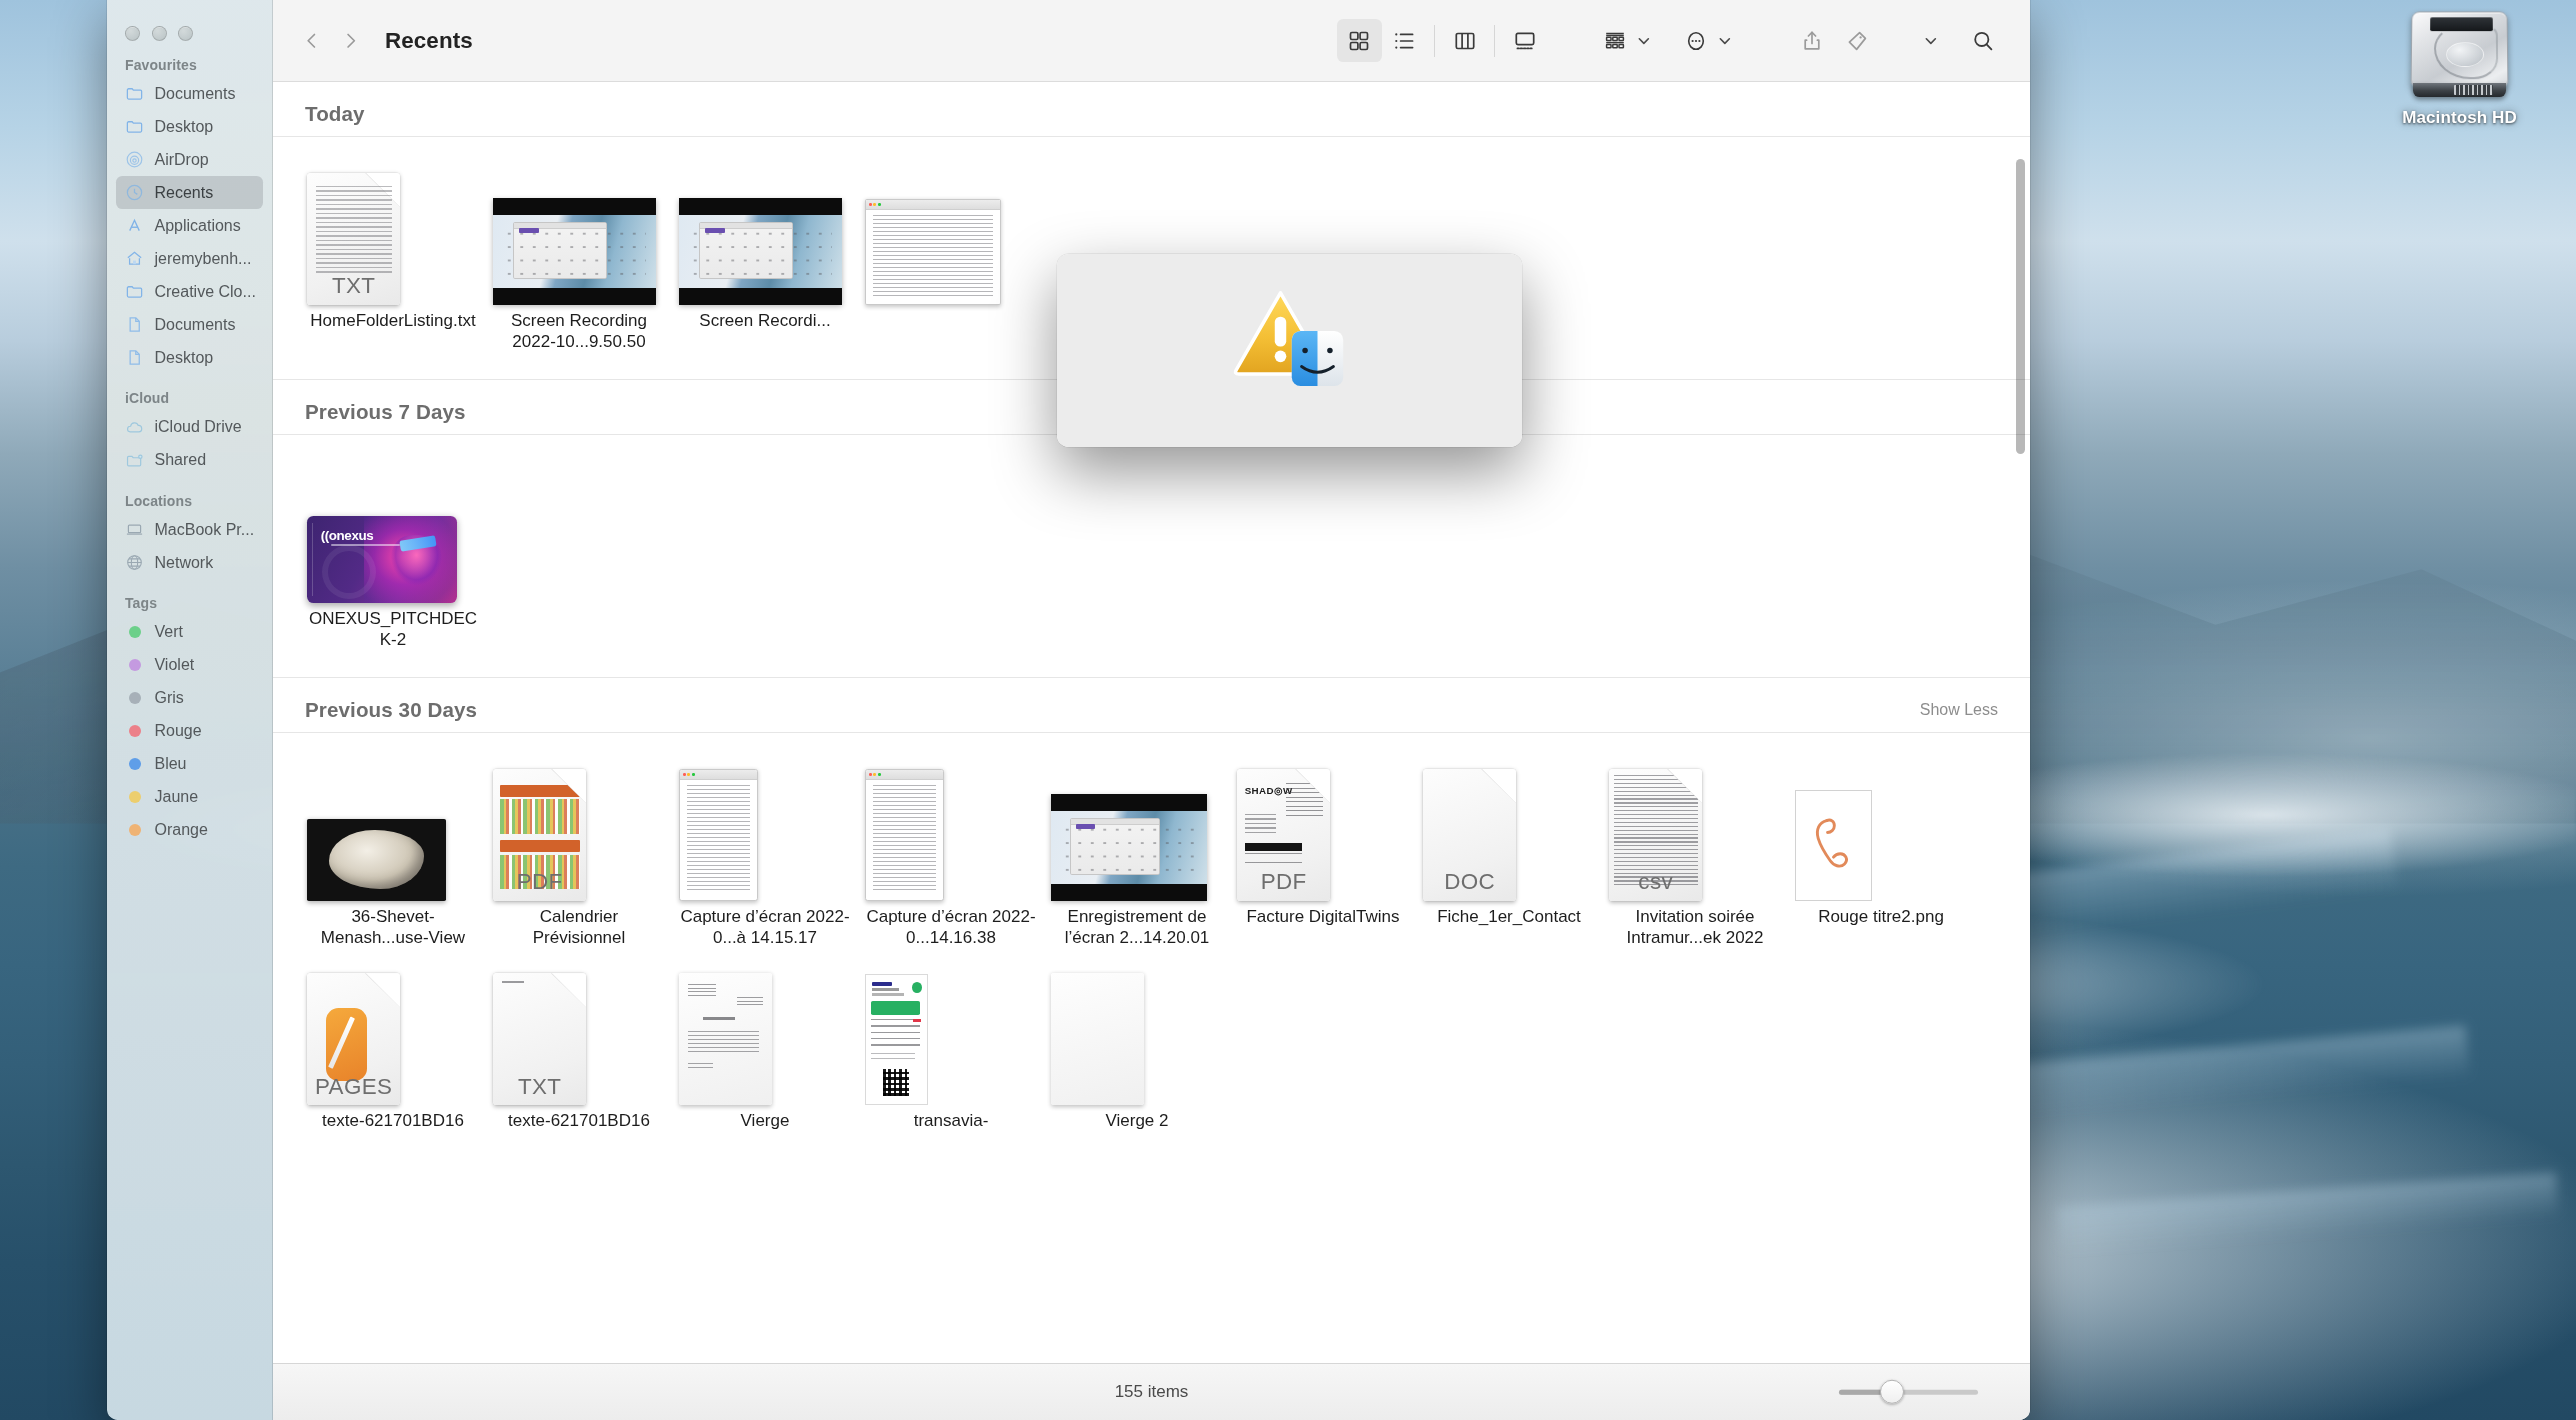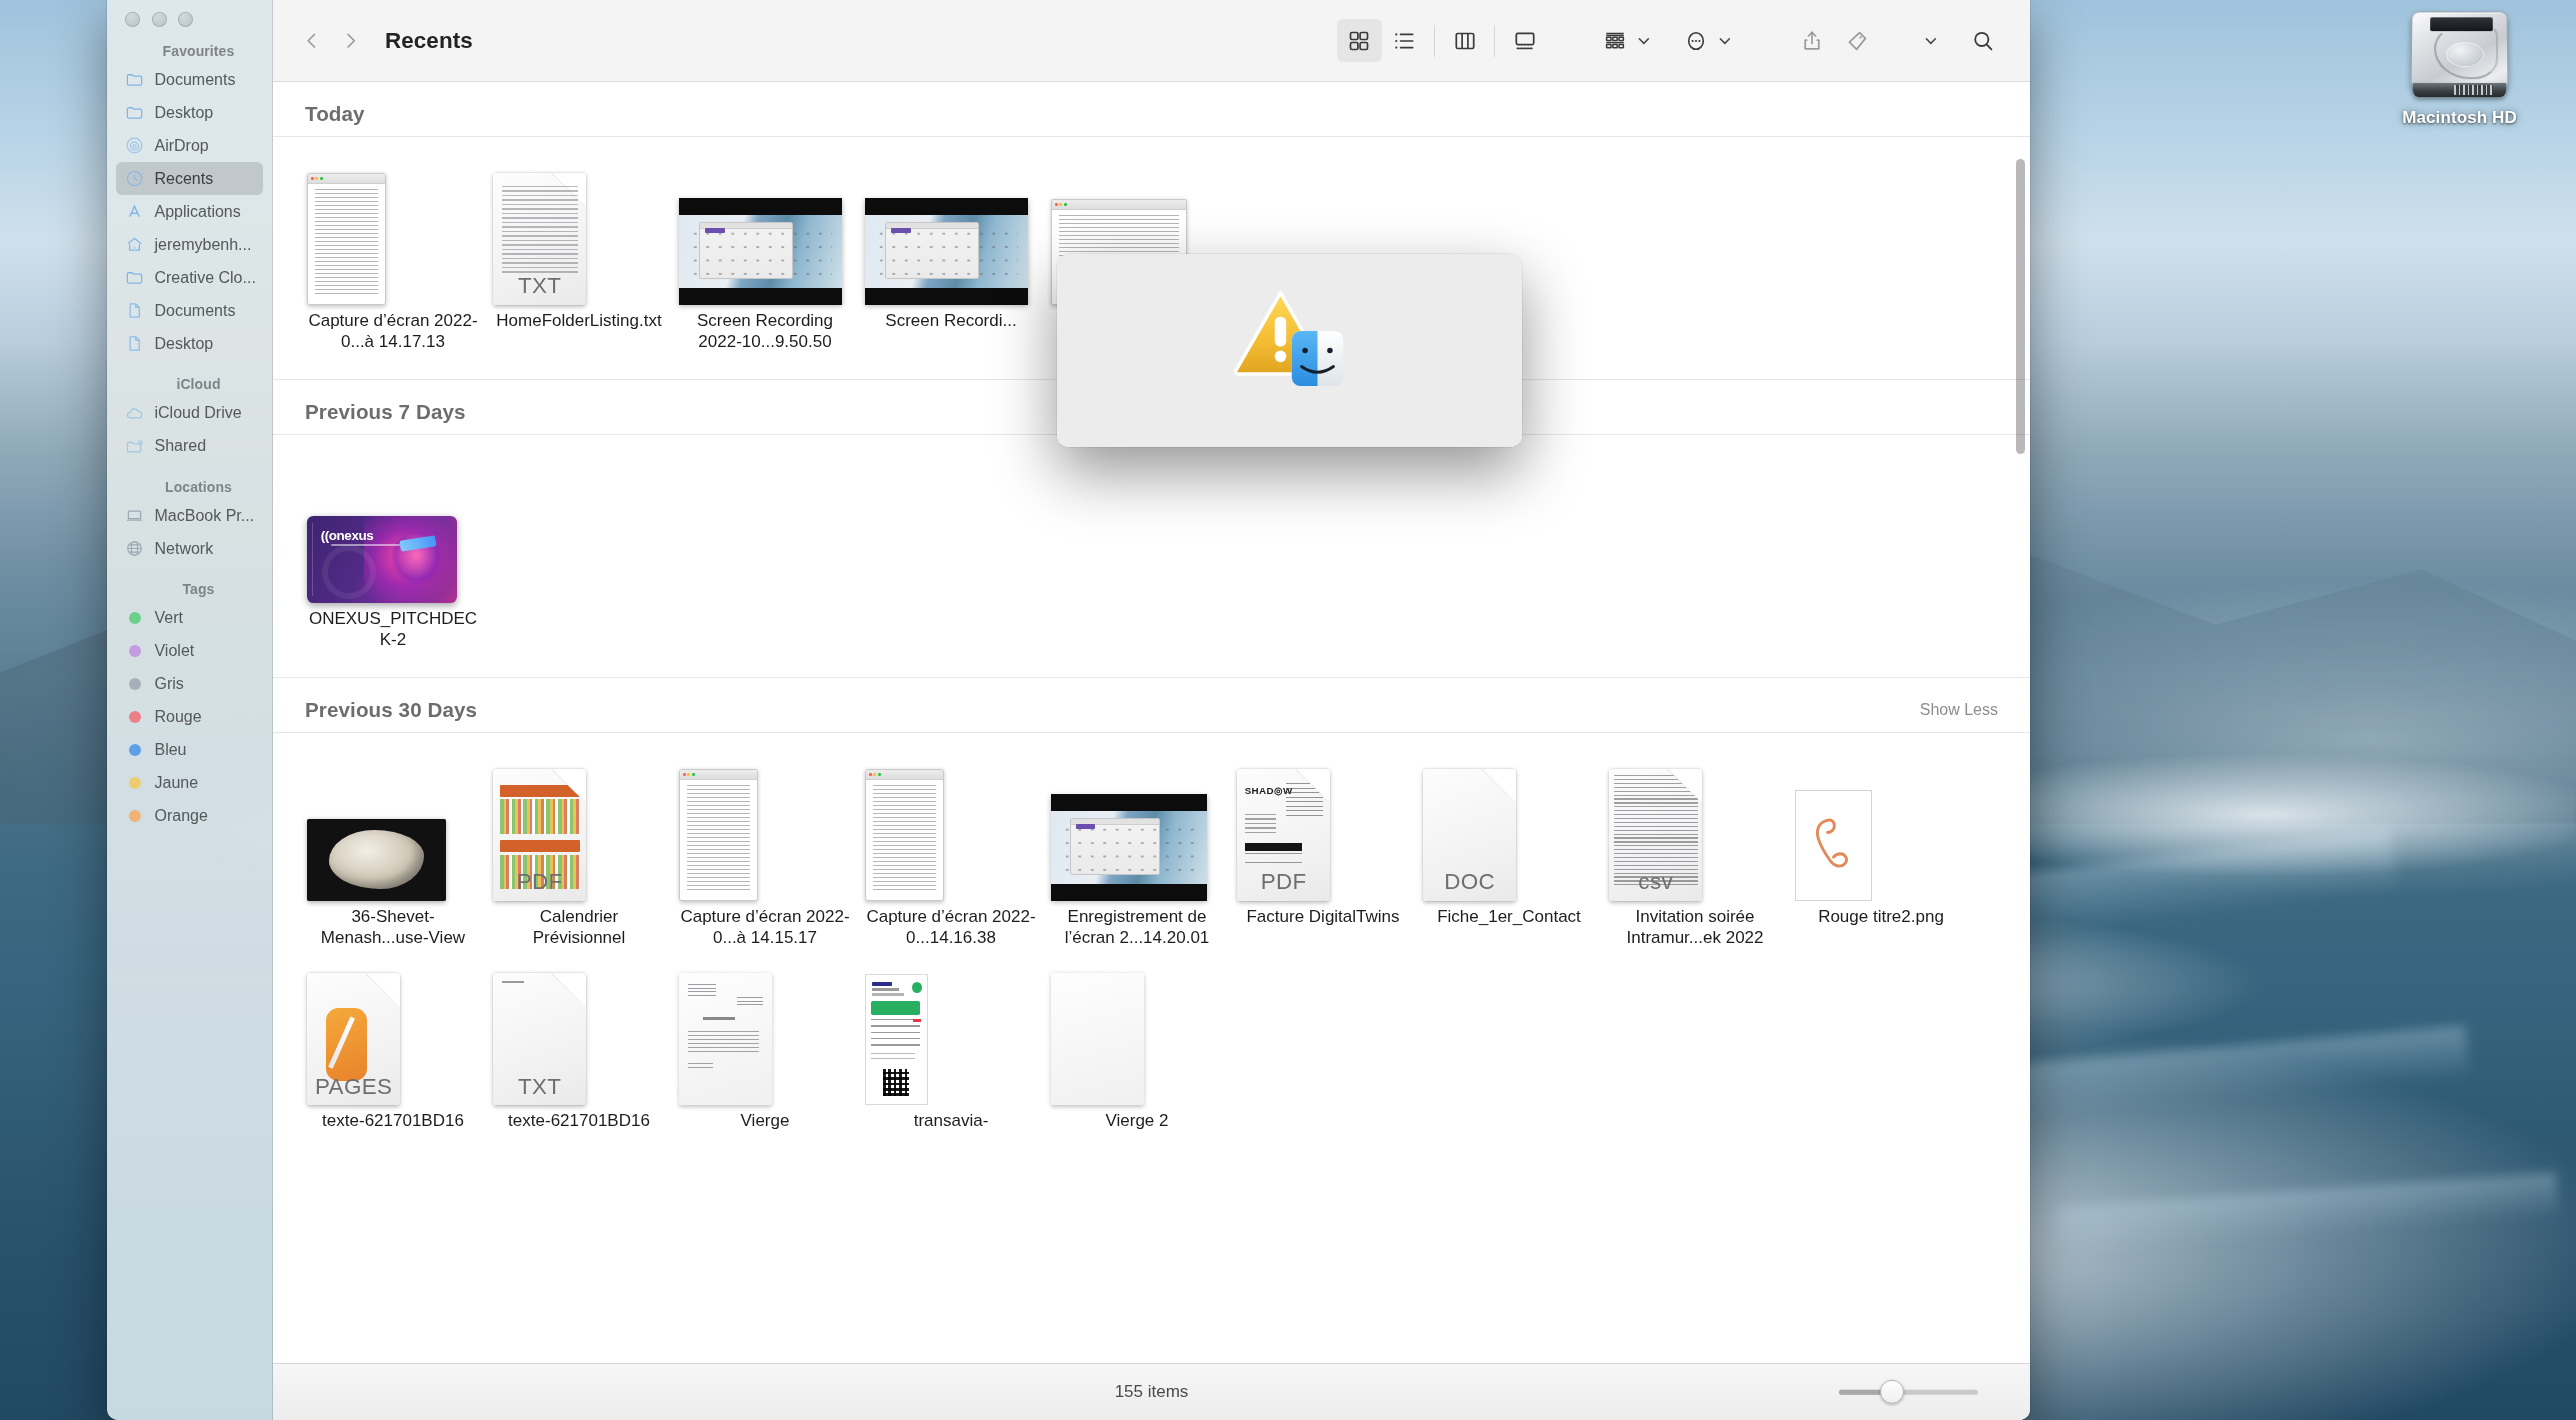--- a/index.html
+++ b/index.html
@@ -114,24 +114,23 @@
     box-shadow: 0 19.7px 54px rgba(0,0,0,.42), 0 0 0 0.4px rgba(0,0,0,.2);
     display:flex; flex-direction: column;
     z-index: 10;
   }
   #finder-body { flex:1; display:flex; min-height:0; }
 
   
   #sidebar {
     width: 166px; flex: 0 0 166px;
     background: linear-gradient(to bottom, rgba(224,233,236,.97) 0%, rgba(220,228,228,.97) 30%, rgba(214,226,231,.97) 58%, rgba(206,222,230,.96) 100%);
-    padding-top: 0;
+    padding-top: 14px;
     position: relative;
     border-right: 0.4px solid rgba(0,0,0,.12);
-    text-align: center;
   }
   #traffic { display:flex; gap: 11.6px; padding: 11.6px 0 0 18px; }
   .tl {
     width: 15px; height: 15px; border-radius: 50%;
     background: radial-gradient(circle at 35% 30%, #d3dadb, #b9c3c5);
     border: 0.4px solid rgba(0,0,0,.16);
     box-shadow: inset 0 0.4px 0 rgba(255,255,255,.6);
   }
   .sb-section {
     font-size: 14px; font-weight: 700; color: #7d8588;
@@ -781,35 +780,20 @@
 
       <div id="content">
         <div id="scrollpane">
 
           <div class="group-head">
             <span class="group-title">Today</span>
             <span class="show-less"></span>
           </div>
           <div class="grid">
 
-            <div class="cell">
-              <div class="thumb-box">
-                <div class="shot" style="width:79px;height:132px;border-radius:2.7px">
-                  <div class="titlebar">
-                      <i class="tl3" style="background:#ff5f57"></i>
-                      <i class="tl3" style="background:#febc2e"></i>
-                      <i class="tl3" style="background:#28c840"></i>
-                    </div>
-                  <div class="body">
-                      <div class="txtlines"></div>
-                    </div>
-                </div>
-              </div>
-              <div class="cap">Capture d’écran 2022-0...à 14.17.13</div>
-            </div>
 
             <div class="cell">
               <div class="thumb-box">
                 <div class="page" style="width:93px;height:132px">
                   <div class="fold"></div>
                     <div class="lines"></div>
                   <div class="ext">TXT</div>
                 </div>
               </div>
               <div class="cap">HomeFolderListing.txt</div>

